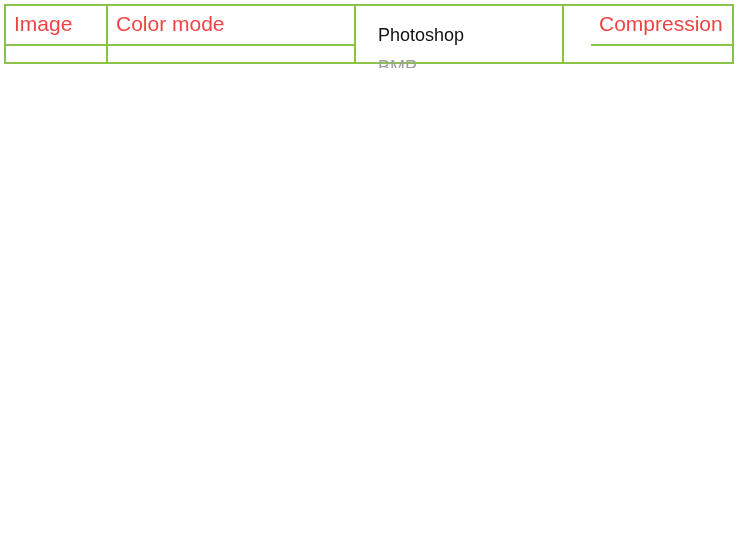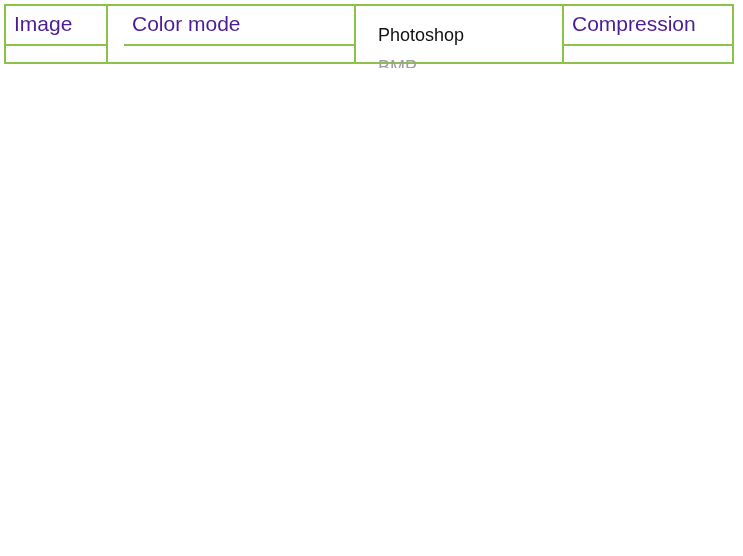--- a/index.html
+++ b/index.html
@@ -14,30 +14,30 @@
     border: 2px solid #8bc34a;
     width: 730px;
     box-sizing: border-box;
   }
   .col {
     border-right: 2px solid #8bc34a;
     box-sizing: border-box;
     display: flex;
     flex-direction: column;
   }
-  .col:last-child { border-right: none; }
+  .col:last-child { border-right: none; padding-left: 27px; }
   .col-image { width: 102px; }
-  .col-mode  { width: 248px; padding-left: 16px; }
+  .col-mode  { width: 248px; }
   .col-fmt   { width: 208px; }
   .col-comp  { flex: 1; }
   .head {
     border-bottom: 2px solid #8bc34a;
     padding: 6px 8px 8px 8px;
     font-size: 21px;
-    color: #4c1d95;
+    color: #ef4444;
   }
   .body {
     position: relative;
     flex: 1;
     height: 500px;
     padding: 8px 6px;
     box-sizing: border-box;
   }
   .list {
     display: flex;

